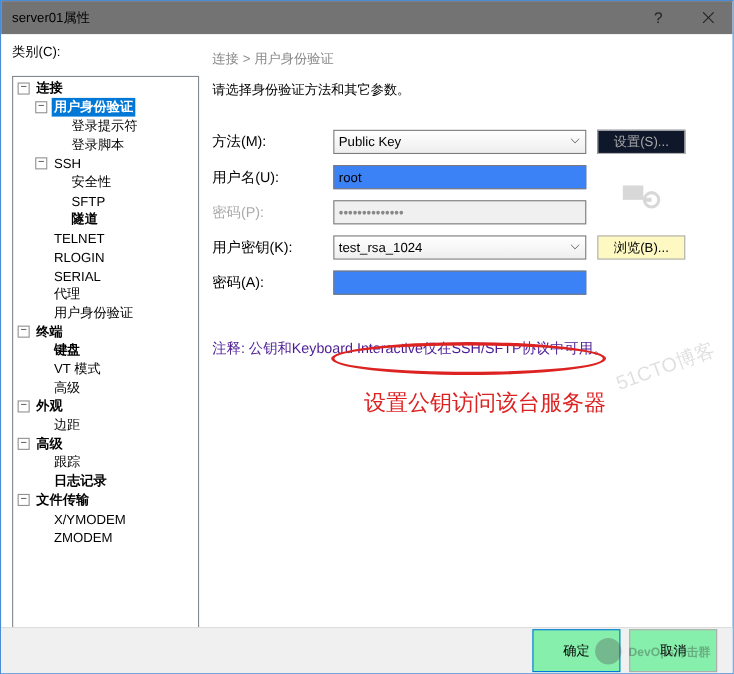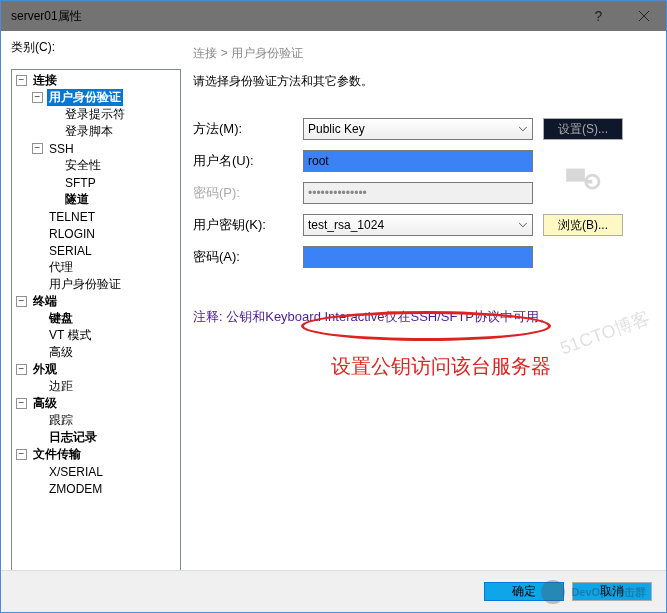--- a/index.html
+++ b/index.html
@@ -45,21 +45,21 @@
 .fbtn { height: 22px; border: 1px solid #adadad; background: #fef9c3; padding: 0 8px; font-size: 12px; }
 .fbtn[disabled] { color: #aaa; background: #0f172a; }
 .keyicon { width: 38px; height: 28px; opacity: .25; }
 
 .ellipse { position: absolute; border: 3px solid #d22; border-radius: 50%; width: 250px; height: 30px; left: 300px; top: 310px; pointer-events: none; }
 .redtext { position: absolute; color: #d22; font-size: 20px; left: 330px; top: 352px; }
 
 .note { margin-top: 40px; font-size: 13px; color: #4c1d95; }
 
 .footer { position: absolute; bottom: 0; left: 0; right: 0; height: 42px; border-top: 1px solid #ddd; display: flex; justify-content: flex-end; align-items: center; padding-right: 14px; gap: 8px; background: #f0f0f0; }
-.footer .fbtn { height: 19px; width: 80px; background:#0ea5e9; }
+.footer .fbtn { height: 39px; width: 80px; background:#86efac; }
 .footer .fbtn.primary { border: 1px solid #0078d7; }
 
 .watermark { position: absolute; right: 20px; bottom: 8px; display: flex; align-items: center; gap: 6px; opacity: .35; pointer-events:none;margin-top:10px; }
 .watermark .circ { width: 24px; height: 24px; border-radius: 50%; background: #555; }
 .watermark .txt { font-size: 11px; color: #333; font-weight: bold; }
 .watermark2 { position: absolute; right: 14px; top: 320px; opacity:.12; font-size: 18px; transform: rotate(-20deg); color:#000; pointer-events:none;}
 </style>
 </head>
 <body>
 
@@ -227,21 +227,21 @@
           </li>
           <li>
             <div class="row">
                 <span class="exp">−</span>
                 <span class="label bold">文件传输</span>
               </div>
             <ul class="lv2">
               <li>
                   <div class="row">
                     <span class="exp blank"></span>
-                    <span class="label">X/SERIAL</span>
+                    <span class="label">X/YMODEM</span>
                   </div>
                 </li>
               <li>
                   <div class="row">
                     <span class="exp blank"></span>
                     <span class="label">ZMODEM</span>
                   </div>
                 </li>
             </ul>
           </li>

